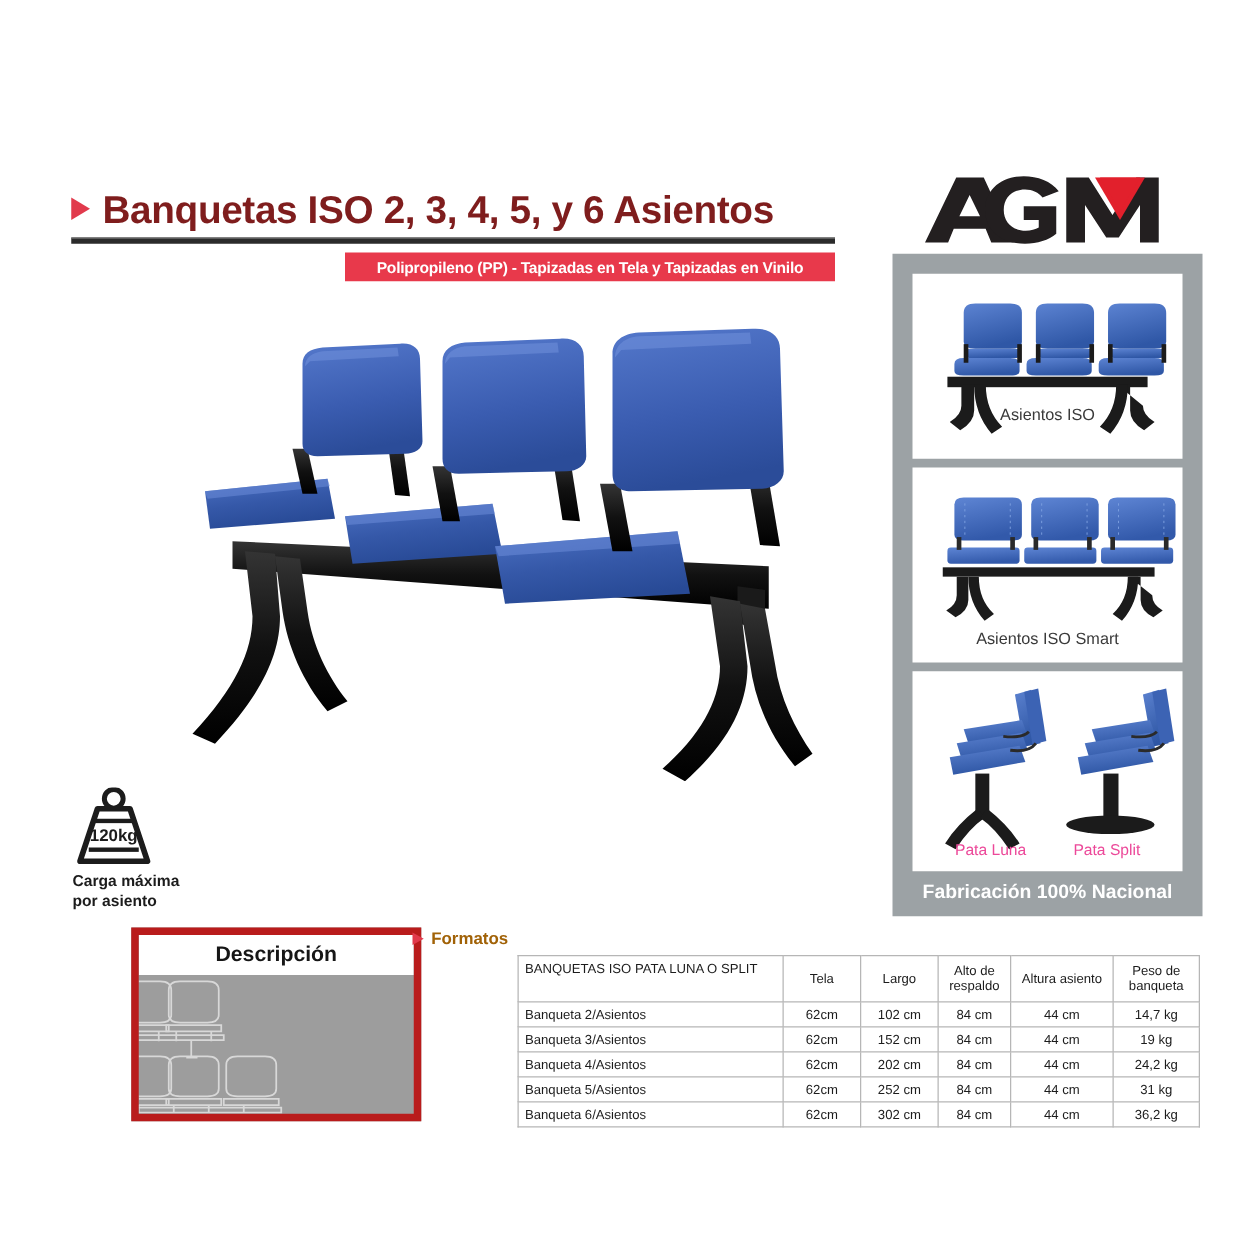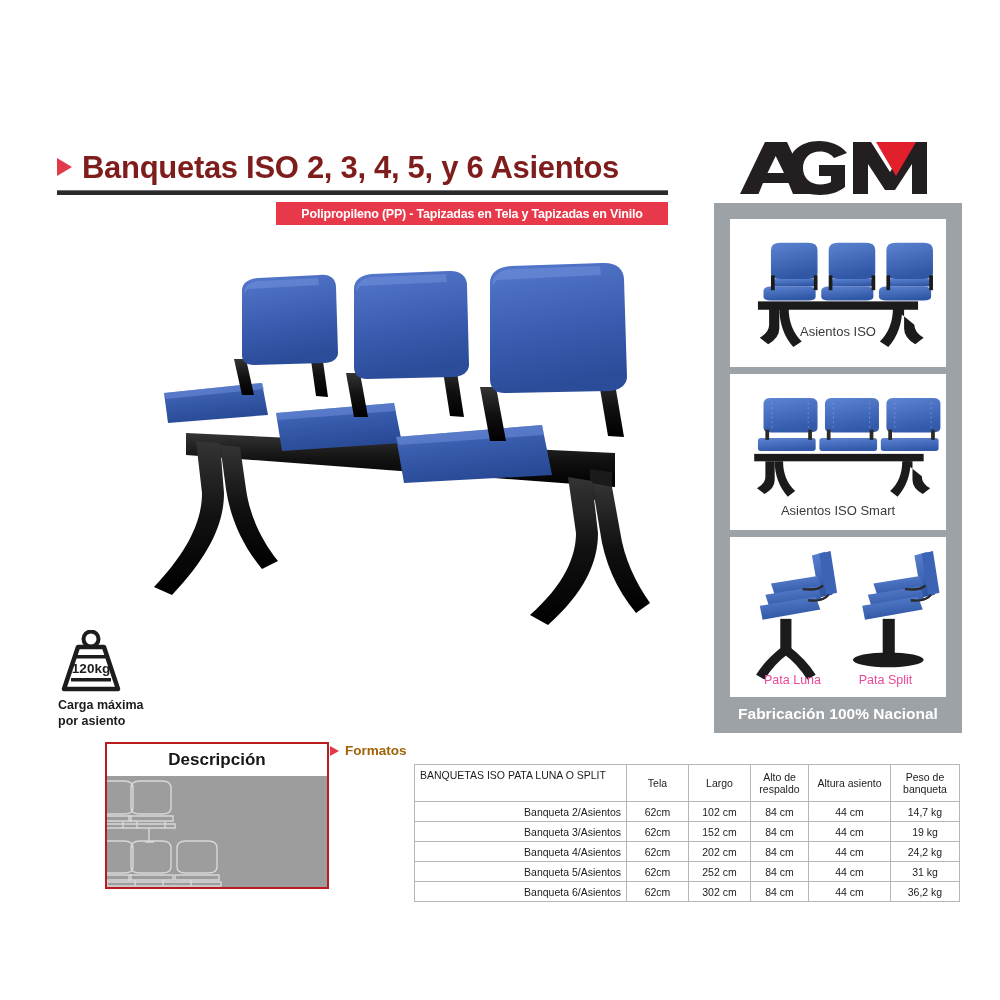--- a/index.html
+++ b/index.html
@@ -113,21 +113,21 @@
   }
 
   
   .desc-panel {
     position: absolute;
     left: 105px;
     top: 742px;
     width: 220px;
     height: 143px;
     background: #9d9d9d;
-    border: 2px solid #b91c1c;
+    border: 6px solid #b91c1c;
     overflow: hidden;
   }
   .desc-head {
     height: 32px;
     background: #ffffff;
     display: flex;
     align-items: center;
     justify-content: center;
   }
   .desc-head span {
@@ -180,21 +180,21 @@
     height: 30px;
     text-align: center;
     line-height: 1.15;
   }
   .spec-table thead th.lead {
     text-align: left;
     vertical-align: top;
     padding-top: 4px;
   }
   .spec-table tbody td { height: 15px; text-align: center; }
-  .spec-table tbody td.lead { text-align: right; margin-left: 38px; }
+  .spec-table tbody td.lead { text-align: left; margin-left: 38px; }
 
   
   .sidebar {
     position: absolute;
     left: 714px;
     top: 203px;
     width: 248px;
     height: 530px;
     background: #9ca2a5;
     padding: 16px;

